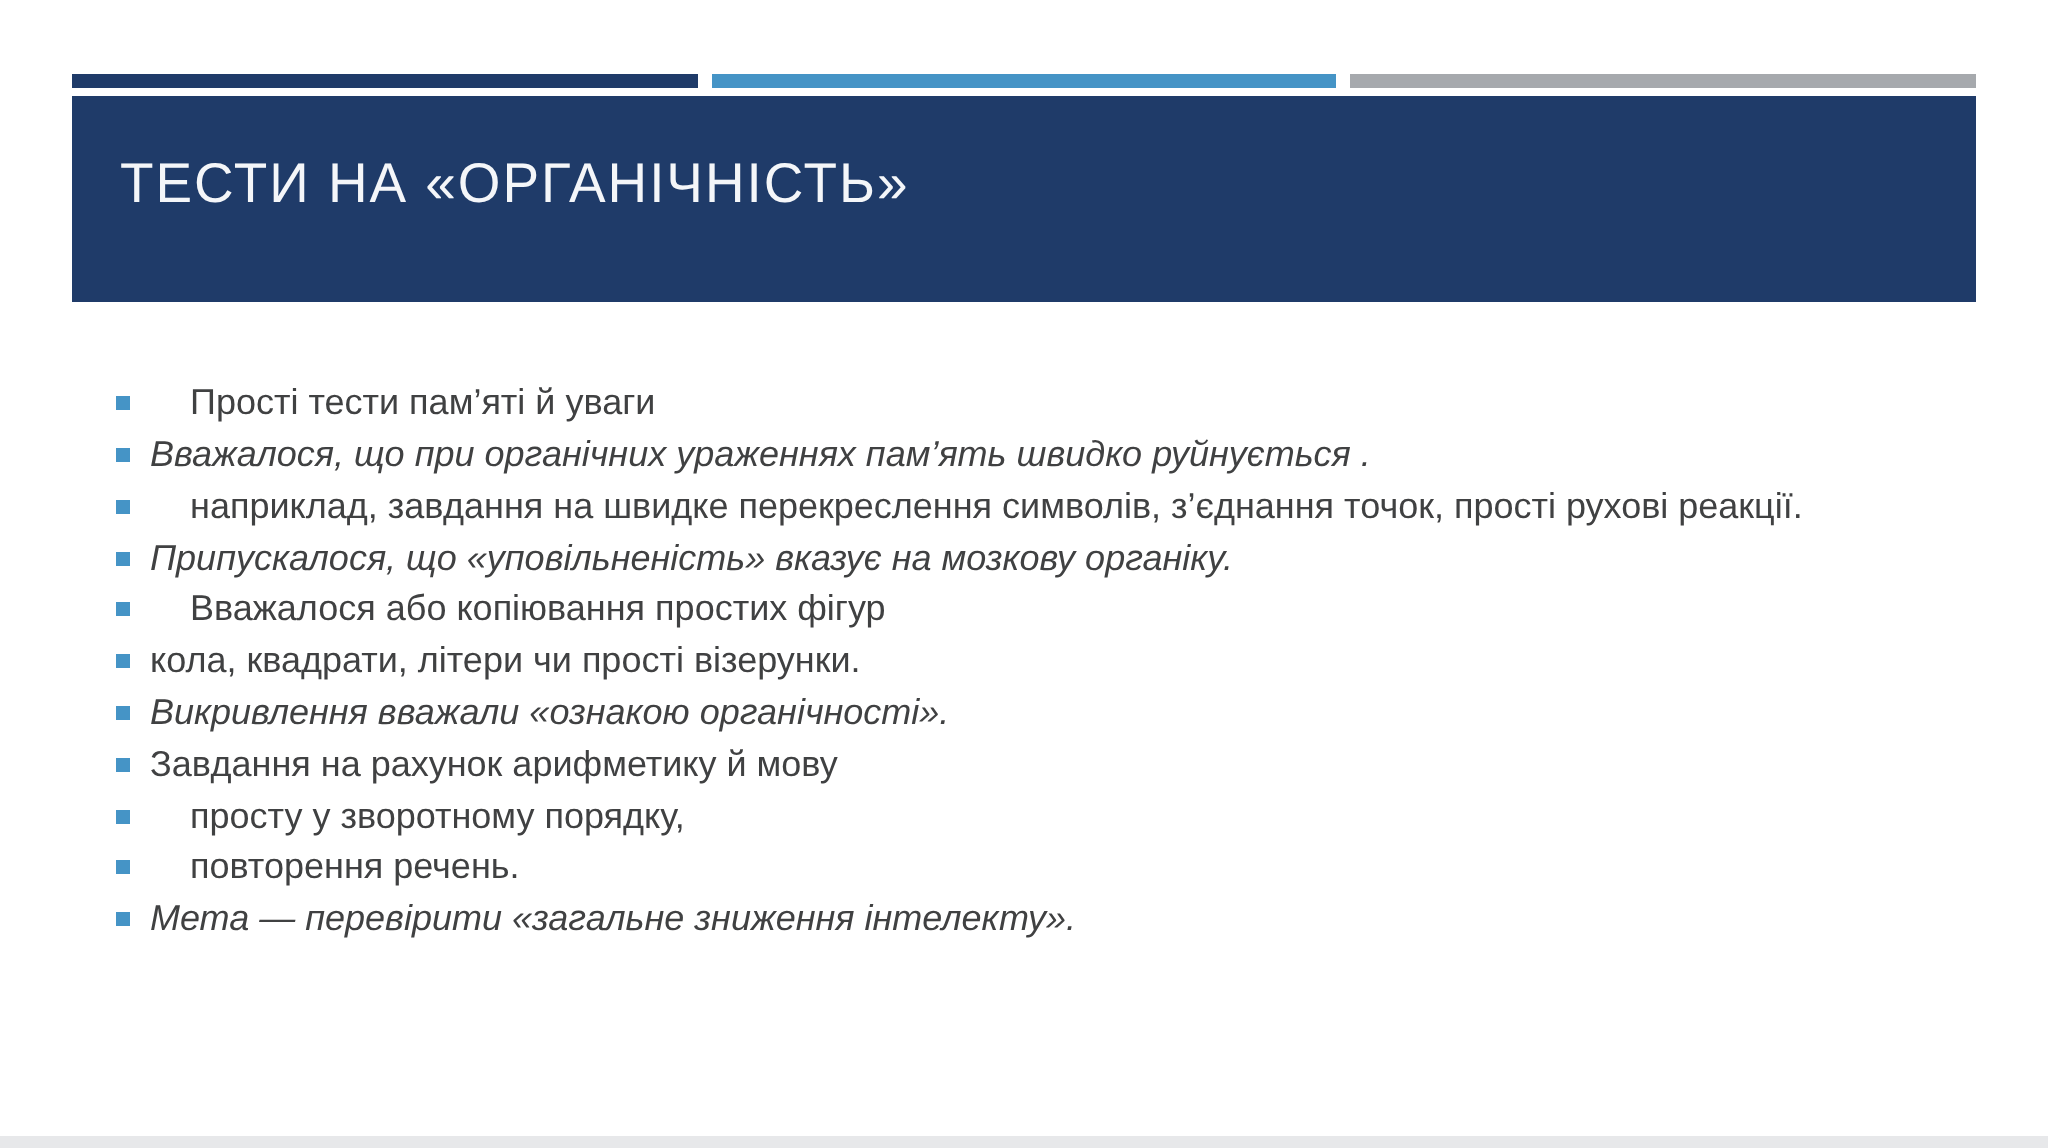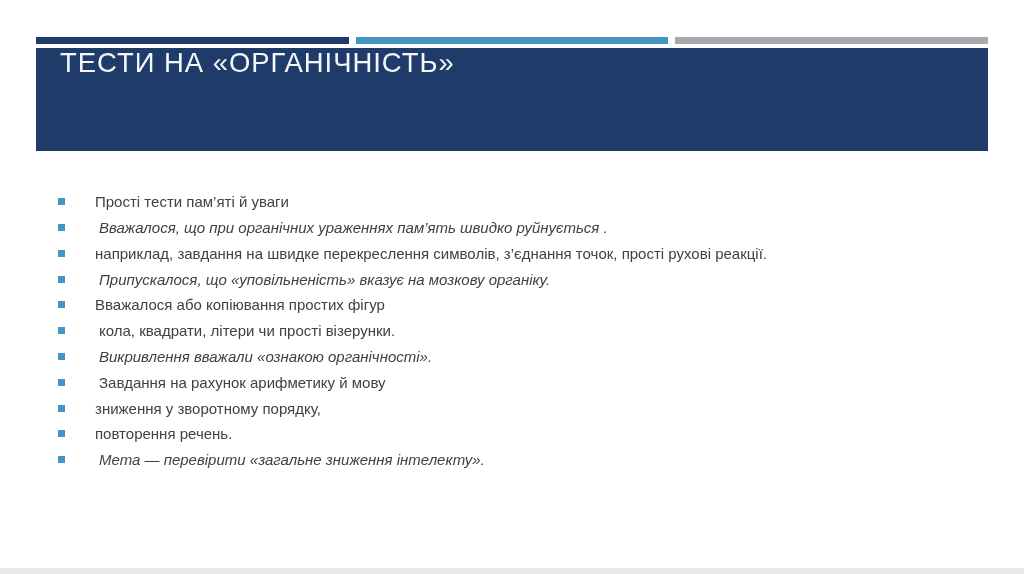--- a/index.html
+++ b/index.html
@@ -34,21 +34,21 @@
   .bar-gray { background: var(--accent_gray); }
 
   .title-band {
     position: absolute;
     left: 36px;
     top: 48px;
     width: 952px;
     height: 103px;
     background: var(--band_navy);
     display: flex;
-    align-items: flex-start;
+    align-items: center;
     box-sizing: border-box;
     padding: 0 20px 15px 24px;
   }
   .slide-title {
     color: var(--title_text);
     font-size: 28px;
     letter-spacing: 1px;
     line-height: 1.1;
     white-space: nowrap;
     transform: scaleX(0.98);
@@ -60,32 +60,32 @@
     left: 0;
     top: 189px;
     width: 1024px;
   }
   .row {
     height: 25.77px;
     display: flex;
     align-items: center;
     padding-left: 58px;
     box-sizing: border-box;
-    font-size: 15px;
+    font-size: 18px;
     color: var(--body_text);
     text-align: center;
   }
   .bullet {
     width: 7px;
     height: 7px;
     background: var(--accent_blue);
     flex: 0 0 auto;
   }
   .txt { white-space: nowrap; }
-  .txt.ind0 { margin-left: 34px; }  
+  .txt.ind0 { margin-left: 10px; }  
   .txt.ind1 { margin-left: 30px; }  
   .txt.it { font-style: italic; }
 
   .bottom-strip {
     position: absolute;
     left: 0;
     bottom: 0;
     width: 100%;
     height: 6px;
     background: var(--bottom_strip);
@@ -145,21 +145,21 @@
     <span class="txt ind0 it">Викривлення вважали «ознакою органічності».</span>
   </div>
 
   <div class="row">
     <span class="bullet"></span>
     <span class="txt ind0">Завдання на рахунок арифметику й мову</span>
   </div>
 
   <div class="row">
     <span class="bullet"></span>
-    <span class="txt ind1">зниження у зворотному порядку,</span>
+    <span class="txt ind1">просту у зворотному порядку,</span>
   </div>
 
   <div class="row">
     <span class="bullet"></span>
     <span class="txt ind1">повторення речень.</span>
   </div>
 
   <div class="row">
     <span class="bullet"></span>
     <span class="txt ind0 it">Мета — перевірити «загальне зниження інтелекту».</span>

